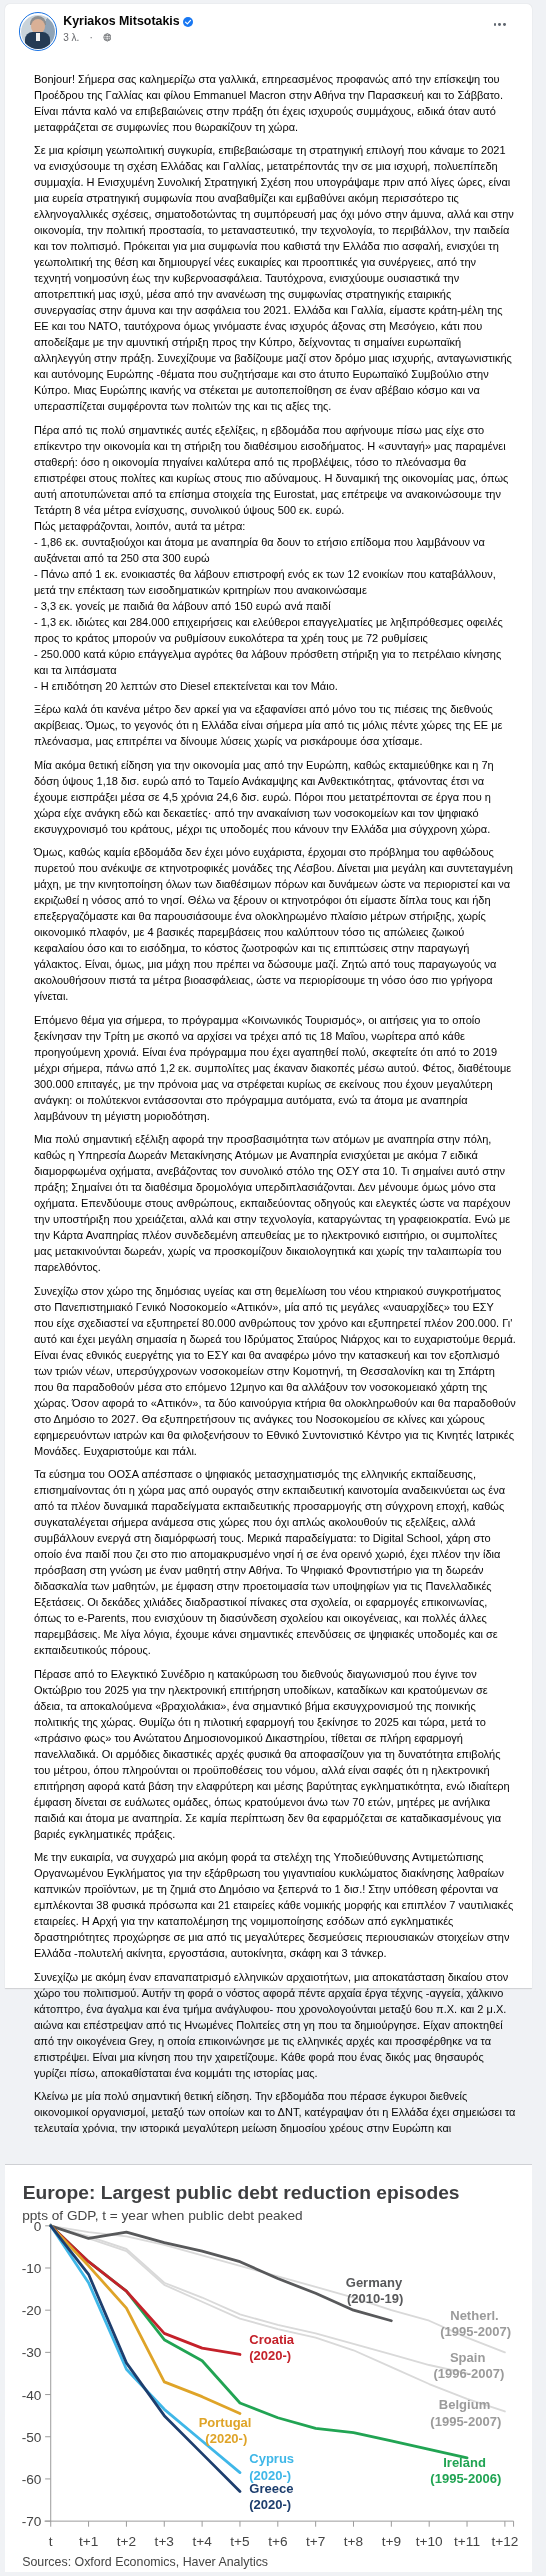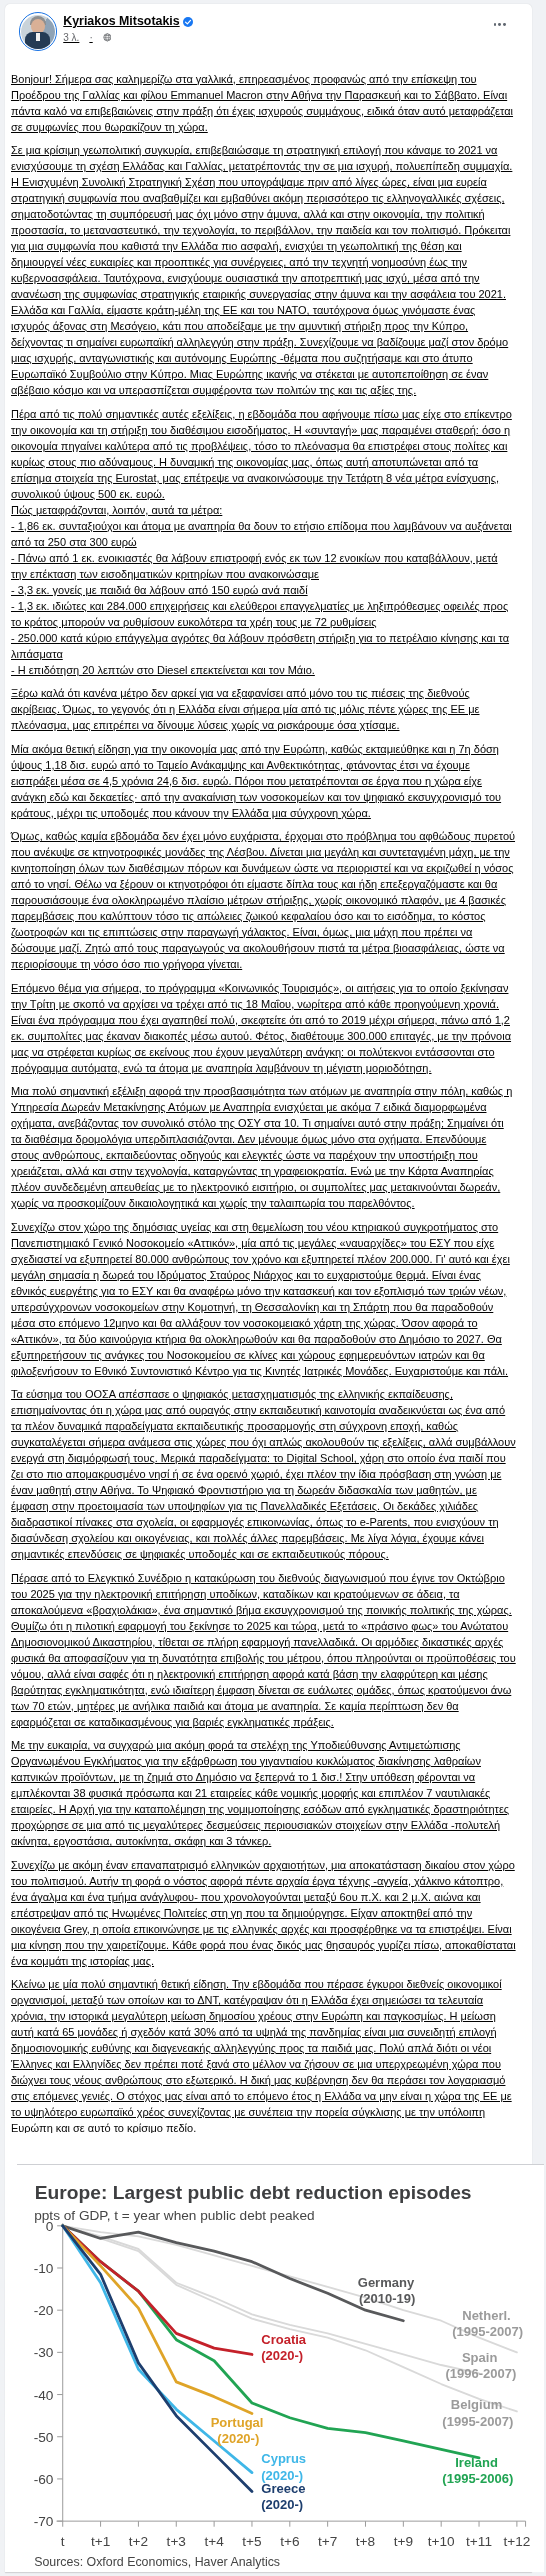--- a/index.html
+++ b/index.html
@@ -1,42 +1,42 @@
 <!DOCTYPE html>
 <html lang="el" style="font-size:10px"><head>
 <meta charset="utf-8">
 <style>
   html,body{margin:0;padding:0;width:547px;height:2576px;overflow:hidden;
     background:#f0f2f5;font-family:"Liberation Sans",sans-serif;}
-  .card{position:relative;margin:3.7px 15px 0 5px;width:527px;height:2568px;
-    background:#fff;border-radius:5px 5px 0 0;box-shadow:0 0.6px 1.2px rgba(0,0,0,.15);text-decoration:underline;}
+  .card{position:relative;margin:3.7px 15px 0 5px;width:527px;height:1984px;
+    background:#fff;border-radius:5px 5px 0 0;box-shadow:0 0.6px 1.2px rgba(0,0,0,.15);}
   
   .post-header{position:relative;padding:8.7px 10px 0 13.7px;display:flex;align-items:flex-start;}
   .avatar{width:34px;height:34px;border-radius:50%;border:1.2px solid #1b74e4;padding:1.2px;
     box-sizing:content-box;flex:0 0 auto;cursor:pointer;}
   .avatar-photo{position:relative;width:34px;height:34px;border-radius:50%;overflow:hidden;
     background:linear-gradient(115deg,#c9d3da 0 55%,#8fa3b6 55% 100%);}
   .av-head{position:absolute;left:10px;top:4.3px;width:13.7px;height:15px;border-radius:50%;background:#d9b096;}
   .av-hair{position:absolute;left:8.7px;top:1.9px;width:16px;height:8.7px;border-radius:8px 8px 0 0;background:#8e8e8e;}
   .av-body{position:absolute;left:4.3px;top:17.4px;width:25px;height:17.4px;border-radius:7.5px 7.5px 0 0;background:#243b55;}
   .av-shirt{position:absolute;left:15px;top:18px;width:3.7px;height:8.7px;background:#f2f2f2;}
   .head-meta{margin-left:6.2px;padding-top:1.9px;}
   .author-row{display:flex;align-items:center;gap:3.7px;}
   .author-name{font-size:12.4px;font-weight:bold;color:#050505;line-height:1.2;cursor:pointer;}
   .verified{width:10px;height:10px;flex:0 0 auto;}
   .meta-row{display:flex;align-items:center;gap:10px;margin-top:3.1px;color:#65676b;font-size:10px;}
   .globe{width:8.7px;height:8.7px;}
   .more-btn{position:absolute;top:13.7px;right:22.4px;width:20px;height:15px;display:flex;
     align-items:center;justify-content:center;gap:1.9px;cursor:pointer;border-radius:3.7px;}
   .more-btn i{width:2.8px;height:2.8px;border-radius:50%;background:#606770;display:block;}
   
-  .post-text{margin-top:20px;padding:0 16px 0 6px;height:2062px;overflow:hidden;}
+  .post-text{margin-top:20px;padding:0 16px 0 29px;height:2062px;overflow:hidden;}
   .post-text p{margin:0 0 7.5px 0;font-size:11px;line-height:16px;color:#050505;white-space:pre-line;}
   
-  .attachment{position:absolute;left:12px;top:2160px;width:527px;height:407px;
+  .attachment{position:absolute;left:0;top:2160px;width:527px;height:407px;
     border-top:0.6px solid #ced0d4;background:#fff;cursor:pointer;overflow:hidden;}
   .attachment svg{display:block;}
 </style>
 </head>
 <body>
 
 <div class="card">
 
   <div class="post-header">
     <div class="avatar">

